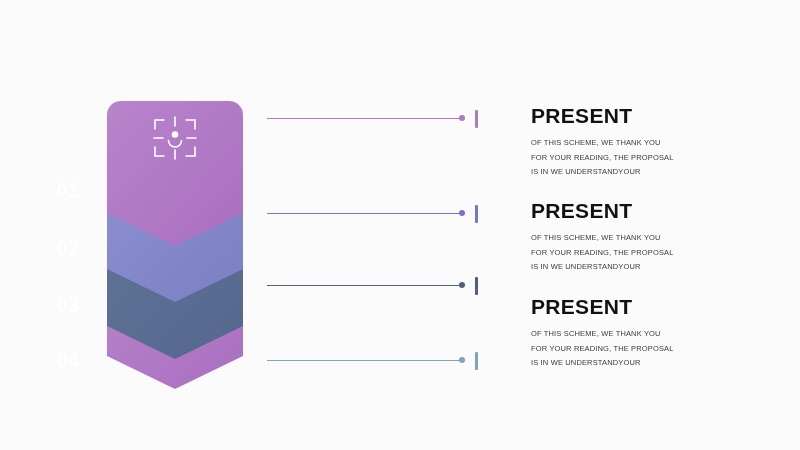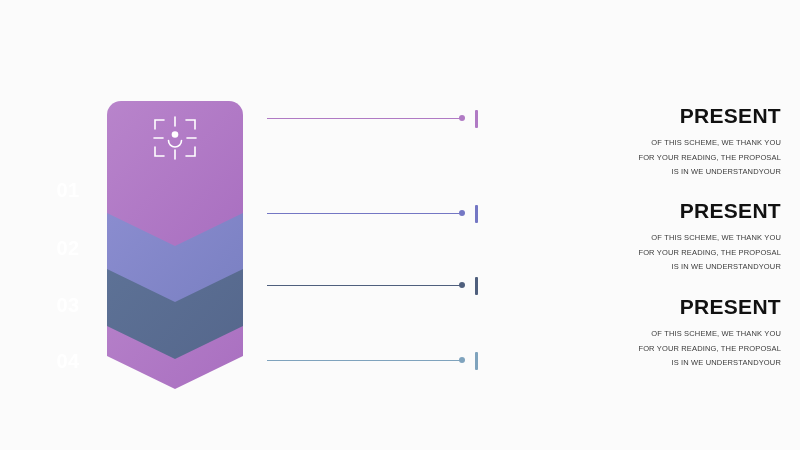--- a/index.html
+++ b/index.html
@@ -95,21 +95,20 @@
   #connector-1 { left: 267px; top: 110px; }
   #connector-2 { left: 267px; top: 205px; }
   #connector-3 { left: 267px; top: 277px; }
   #connector-4 { left: 267px; top: 352px; }
 
   
   .text-block {
     position: absolute;
     left: 531px;
     width: 250px;
-    text-align: right;
   }
   .block-title {
     font-size: 21px;
     font-weight: bold;
     color: #111111;
     letter-spacing: 0.3px;
     line-height: 1.1;
     margin: 0 0 9px 0;
     font-family: "Liberation Sans", sans-serif;
   }

